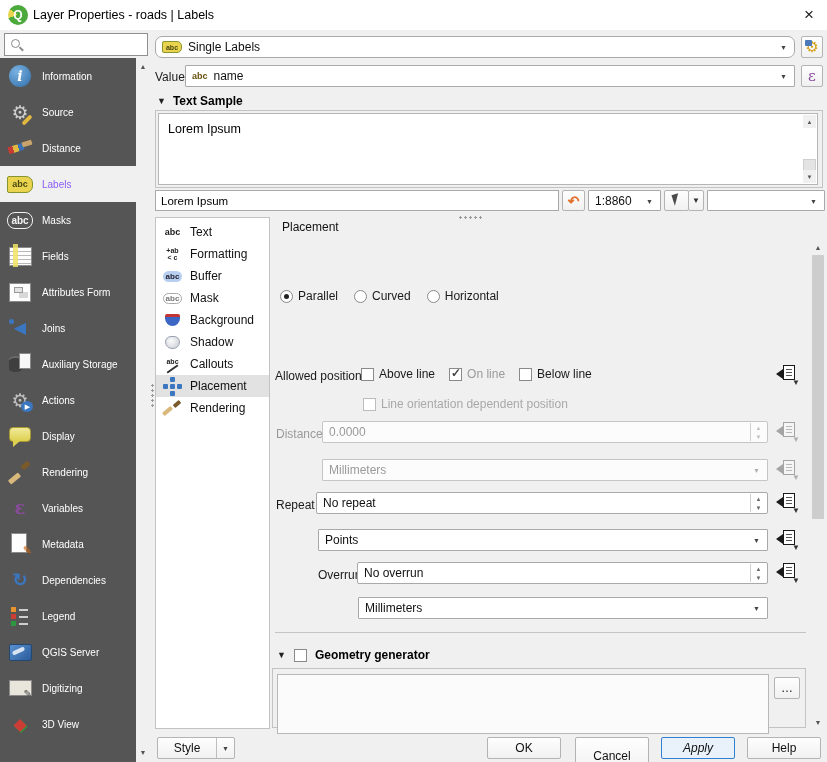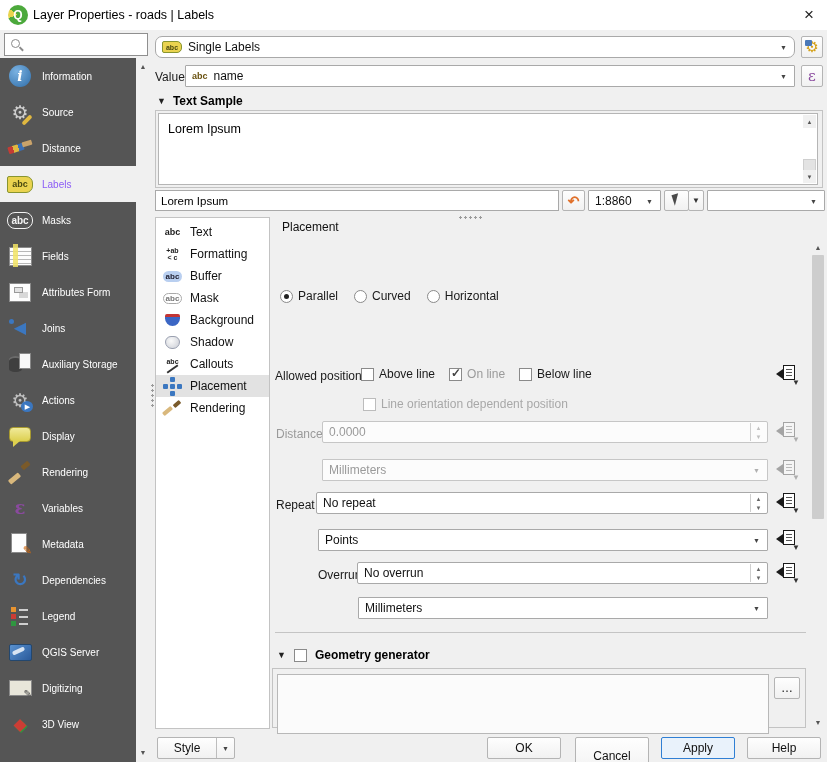--- a/index.html
+++ b/index.html
@@ -250,21 +250,21 @@
       background:#cdcdcd; border-radius:1px; }
 
   
   .style-btn { position:absolute; left:157px; top:737px; width:78px; height:22px; padding:0; }
   .style-btn .lbl { flex:1; text-align:center; }
   .style-btn .arr { width:18px; height:100%; border-left:1px solid #bdbdbd; display:flex;
                     align-items:center; justify-content:center; font-size:7px; color:#444; }
   .ok-btn { position:absolute; left:487px; top:737px; width:74px; height:22px; }
   .cancel-btn { position:absolute; left:575px; top:737px; width:74px; height:38px; }
   .apply-btn { position:absolute; left:661px; top:737px; width:74px; height:22px;
-               border-color:#2f7fd4; background:#e9f2fb; }
+               border-color:#2f7fd4; background:#e9f2fb;font-style:italic; }
   .help-btn { position:absolute; left:747px; top:737px; width:74px; height:22px; }
 </style>
 </head>
 <body>
 
 <div class="app">
 
   <div class="titlebar">
     <span class="qgis-logo">Q</span>
     <span class="title-text">Layer Properties - roads | Labels</span>

